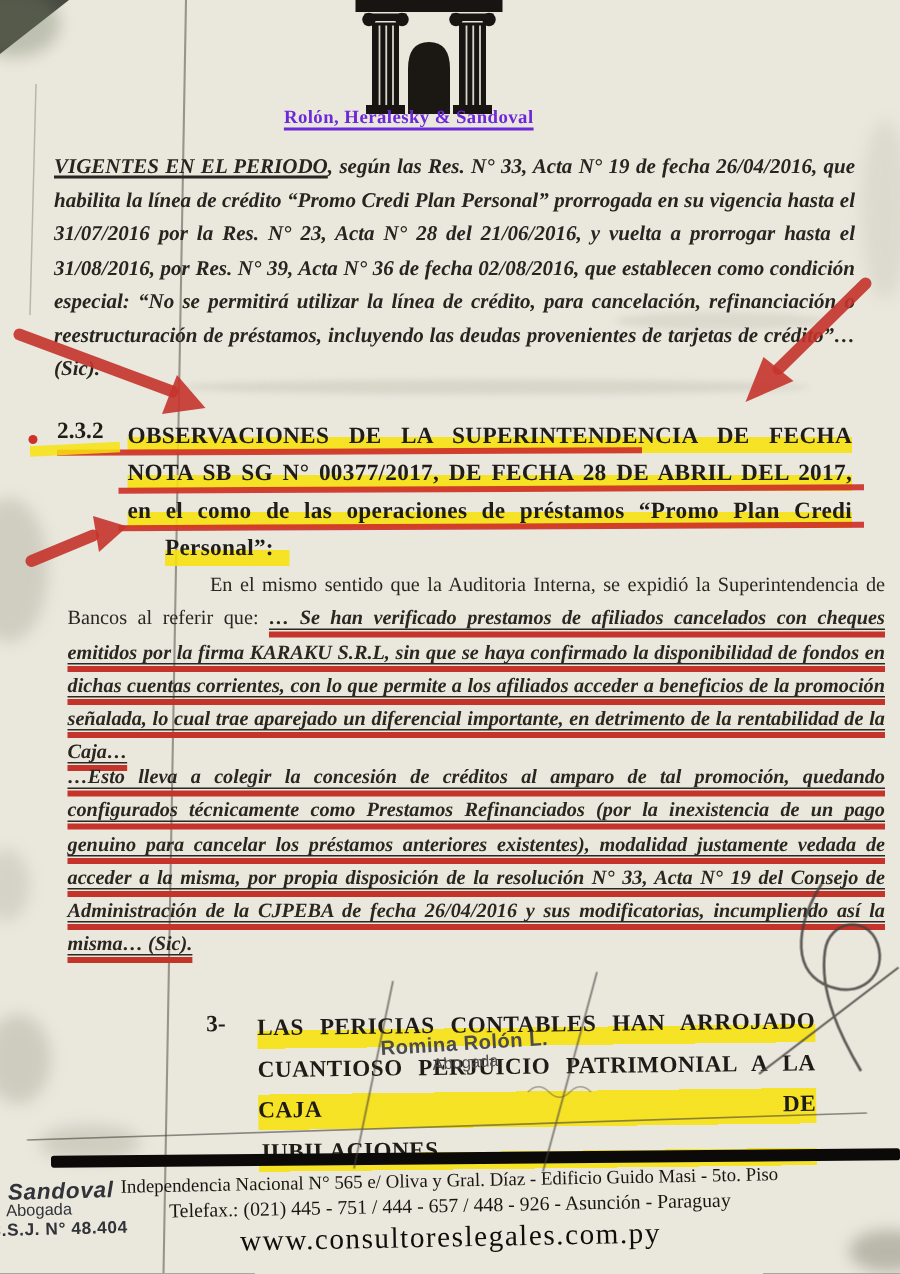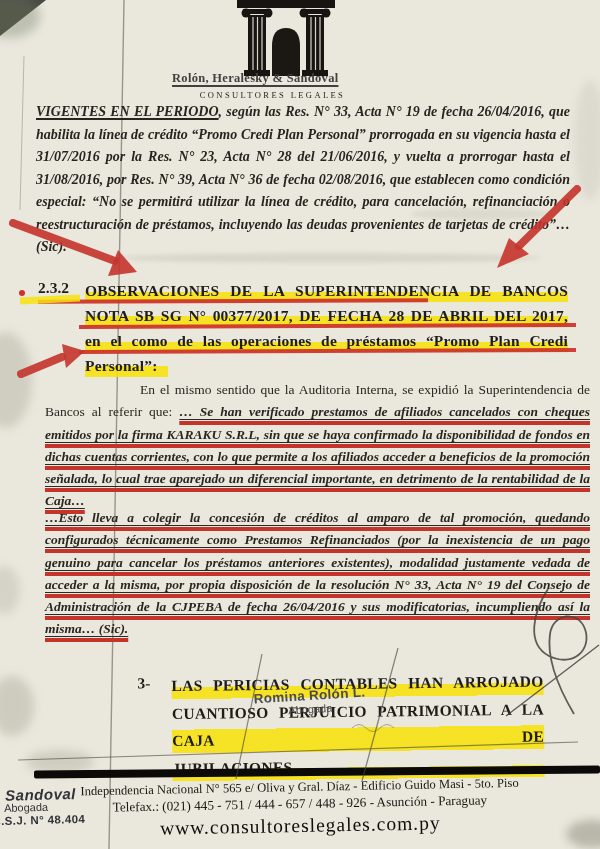--- a/index.html
+++ b/index.html
@@ -5,42 +5,42 @@
   html,body{margin:0;padding:0;background:#777;}
   .page{position:relative;width:600px;height:849px;background:#eae7dd;overflow:hidden;
         font-family:"Liberation Serif",serif;color:#26231f;margin:0 auto;}
   .bgsvg,.marksvg{position:absolute;left:0;top:0;pointer-events:none;}
   .bgsvg{z-index:0;}
   .marksvg{z-index:6;}
   .content{position:absolute;inset:0;z-index:2;}
 
   
   .logo-svg{position:absolute;left:220px;top:0;}
-  .firm-name{position:absolute;left:172px;top:71px;width:225px;
-             font-weight:bold;font-size:12.5px;letter-spacing:.3px;color:#404040;
+  .firm-name{position:absolute;left:160px;top:71px;width:225px;text-align:center;
+             font-weight:bold;font-size:12.5px;letter-spacing:.3px;color:#6d28d9;
              text-decoration:underline;text-decoration-thickness:1.5px;text-underline-offset:3px;}
   .firm-sub{position:absolute;left:160px;top:90px;width:225px;text-align:center;
             font-size:8.5px;letter-spacing:2.4px;color:#2a2621;}
 
   
   .p1{position:absolute;top:101px;left:36px;width:534px;font-size:14px;line-height:22.5px;
       font-weight:bold;font-style:italic;text-align:justify;color:#28241f;}
   .p1 .lead{text-decoration:underline;text-decoration-thickness:1.5px;text-underline-offset:2px;}
 
   .hl{background-image:linear-gradient(transparent 54%,rgba(248,226,12,.88) 54%,
       rgba(248,226,12,.88) 97%,transparent 97%);}
 
   .h232{position:absolute;top:278px;left:38px;width:530px;font-weight:bold;font-size:15.5px;color:#201d18;}
   .h232 .num{position:absolute;left:0;top:1px;}
   .hline{position:relative;margin-left:47px;line-height:25px;letter-spacing:.2px;}
   .hline.j{text-align:justify;text-align-last:justify;}
   .hline.red::after{content:"";position:absolute;left:-6px;right:-8px;bottom:0;height:3.6px;
       background:#cd3129;transform:rotate(-.25deg);opacity:.92;}
   .hline.red1::after{left:-47px;right:29%;}
-  .hline.last{display:inline-block;padding-right:10px;margin-left:47px;}
+  .hline.last{display:inline-block;padding-right:10px;margin-left:72px;}
 
   .ydash{position:absolute;left:20px;top:296px;width:60px;height:7px;background:rgba(248,226,12,.85);
          transform:rotate(-3deg);z-index:1;}
   .rdot{position:absolute;left:19px;top:290px;width:6px;height:6px;border-radius:50%;background:#cd3129;z-index:3;}
 
   .pq{position:absolute;left:45px;width:545px;text-align:justify;font-size:13.5px;
       line-height:22.3px;color:#2a2620;}
   .pqA{top:379px;text-indent:95px;}
   .pqB{top:507px;font-weight:bold;font-style:italic;}
   .quote{font-weight:bold;font-style:italic;text-decoration:underline;text-decoration-color:#c4342a;
@@ -118,27 +118,26 @@
       <circle cx="84" cy="13" r="4.5" fill="#171411"></circle>
         <circle cx="106" cy="13" r="4.5" fill="#171411"></circle>
       <rect x="86" y="15" width="18" height="56" fill="#171411"></rect>
       <line x1="91" y1="17" x2="91" y2="70" stroke="#d8d5c9" stroke-width="1.2"></line>
       <line x1="95.5" y1="17" x2="95.5" y2="70" stroke="#d8d5c9" stroke-width="1.2"></line>
       <line x1="100" y1="17" x2="100" y2="70" stroke="#d8d5c9" stroke-width="1.2"></line>
       <rect x="82" y="70" width="26" height="6" fill="#171411"></rect>
       <path d="M52 76 V46 Q52 28 66 28 Q80 28 80 46 V76 Z" fill="#1b1713"></path>
     </svg>
     <div class="firm-name">Rolón, Heralesky &amp; Sandoval</div>
-    <div class="firm-sub">CONSULTORES LEGALES</div>
 
     <div class="p1"><span class="lead">VIGENTES EN EL PERIODO</span><span>, según las Res. N° 33, Acta N° 19 de fecha 26/04/2016, que habilita la línea de crédito “Promo Credi Plan Personal” prorrogada en su vigencia hasta el 31/07/2016 por la Res. N° 23, Acta N° 28 del 21/06/2016, y vuelta a prorrogar hasta el 31/08/2016, por Res. N° 39, Acta N° 36 de fecha 02/08/2016, que establecen como condición especial: “No se permitirá utilizar la línea de crédito, para cancelación, refinanciación o reestructuración de préstamos, incluyendo las deudas provenientes de tarjetas de crédito”… (Sic).</span></div>
 
     <div class="h232">
       <span class="num">2.3.2</span>
-      <div class="hline j hl red red1">OBSERVACIONES DE LA SUPERINTENDENCIA DE BANCOS</div>
+      <div class="hline j hl red red1">OBSERVACIONES DE LA SUPERINTENDENCIA DE FECHA</div>
       <div class="hline j hl red">NOTA SB SG N° 00377/2017, DE FECHA 28 DE ABRIL DEL 2017,</div>
       <div class="hline j hl red">en el como de las operaciones de préstamos “Promo Plan Credi</div>
       <div><span class="hline last hl">Personal”:</span></div>
     </div>
     <div class="ydash"></div>
     <div class="rdot"></div>
 
     <div class="pq pqA"><span>En el mismo sentido que la Auditoria Interna, se expidió la Superintendencia de Bancos al referir que: </span><span class="quote"><span class="quote-inner">… Se han verificado prestamos de afiliados cancelados con cheques emitidos por la firma KARAKU S.R.L, sin que se haya confirmado la disponibilidad de fondos en dichas cuentas corrientes, con lo que permite a los afiliados acceder a beneficios de la promoción señalada, lo cual trae aparejado un diferencial importante, en detrimento de la rentabilidad de la Caja…</span></span></div>
 
     <div class="pq pqB"><span class="quote"><span class="quote-inner">…Esto lleva a colegir la concesión de créditos al amparo de tal promoción, quedando configurados técnicamente como Prestamos Refinanciados (por la inexistencia de un pago genuino para cancelar los préstamos anteriores existentes), modalidad justamente vedada de acceder a la misma, por propia disposición de la resolución N° 33, Acta N° 19 del Consejo de Administración de la CJPEBA de fecha 26/04/2016 y sus modificatorias, incumpliendo así la misma… (Sic).</span></span></div>

